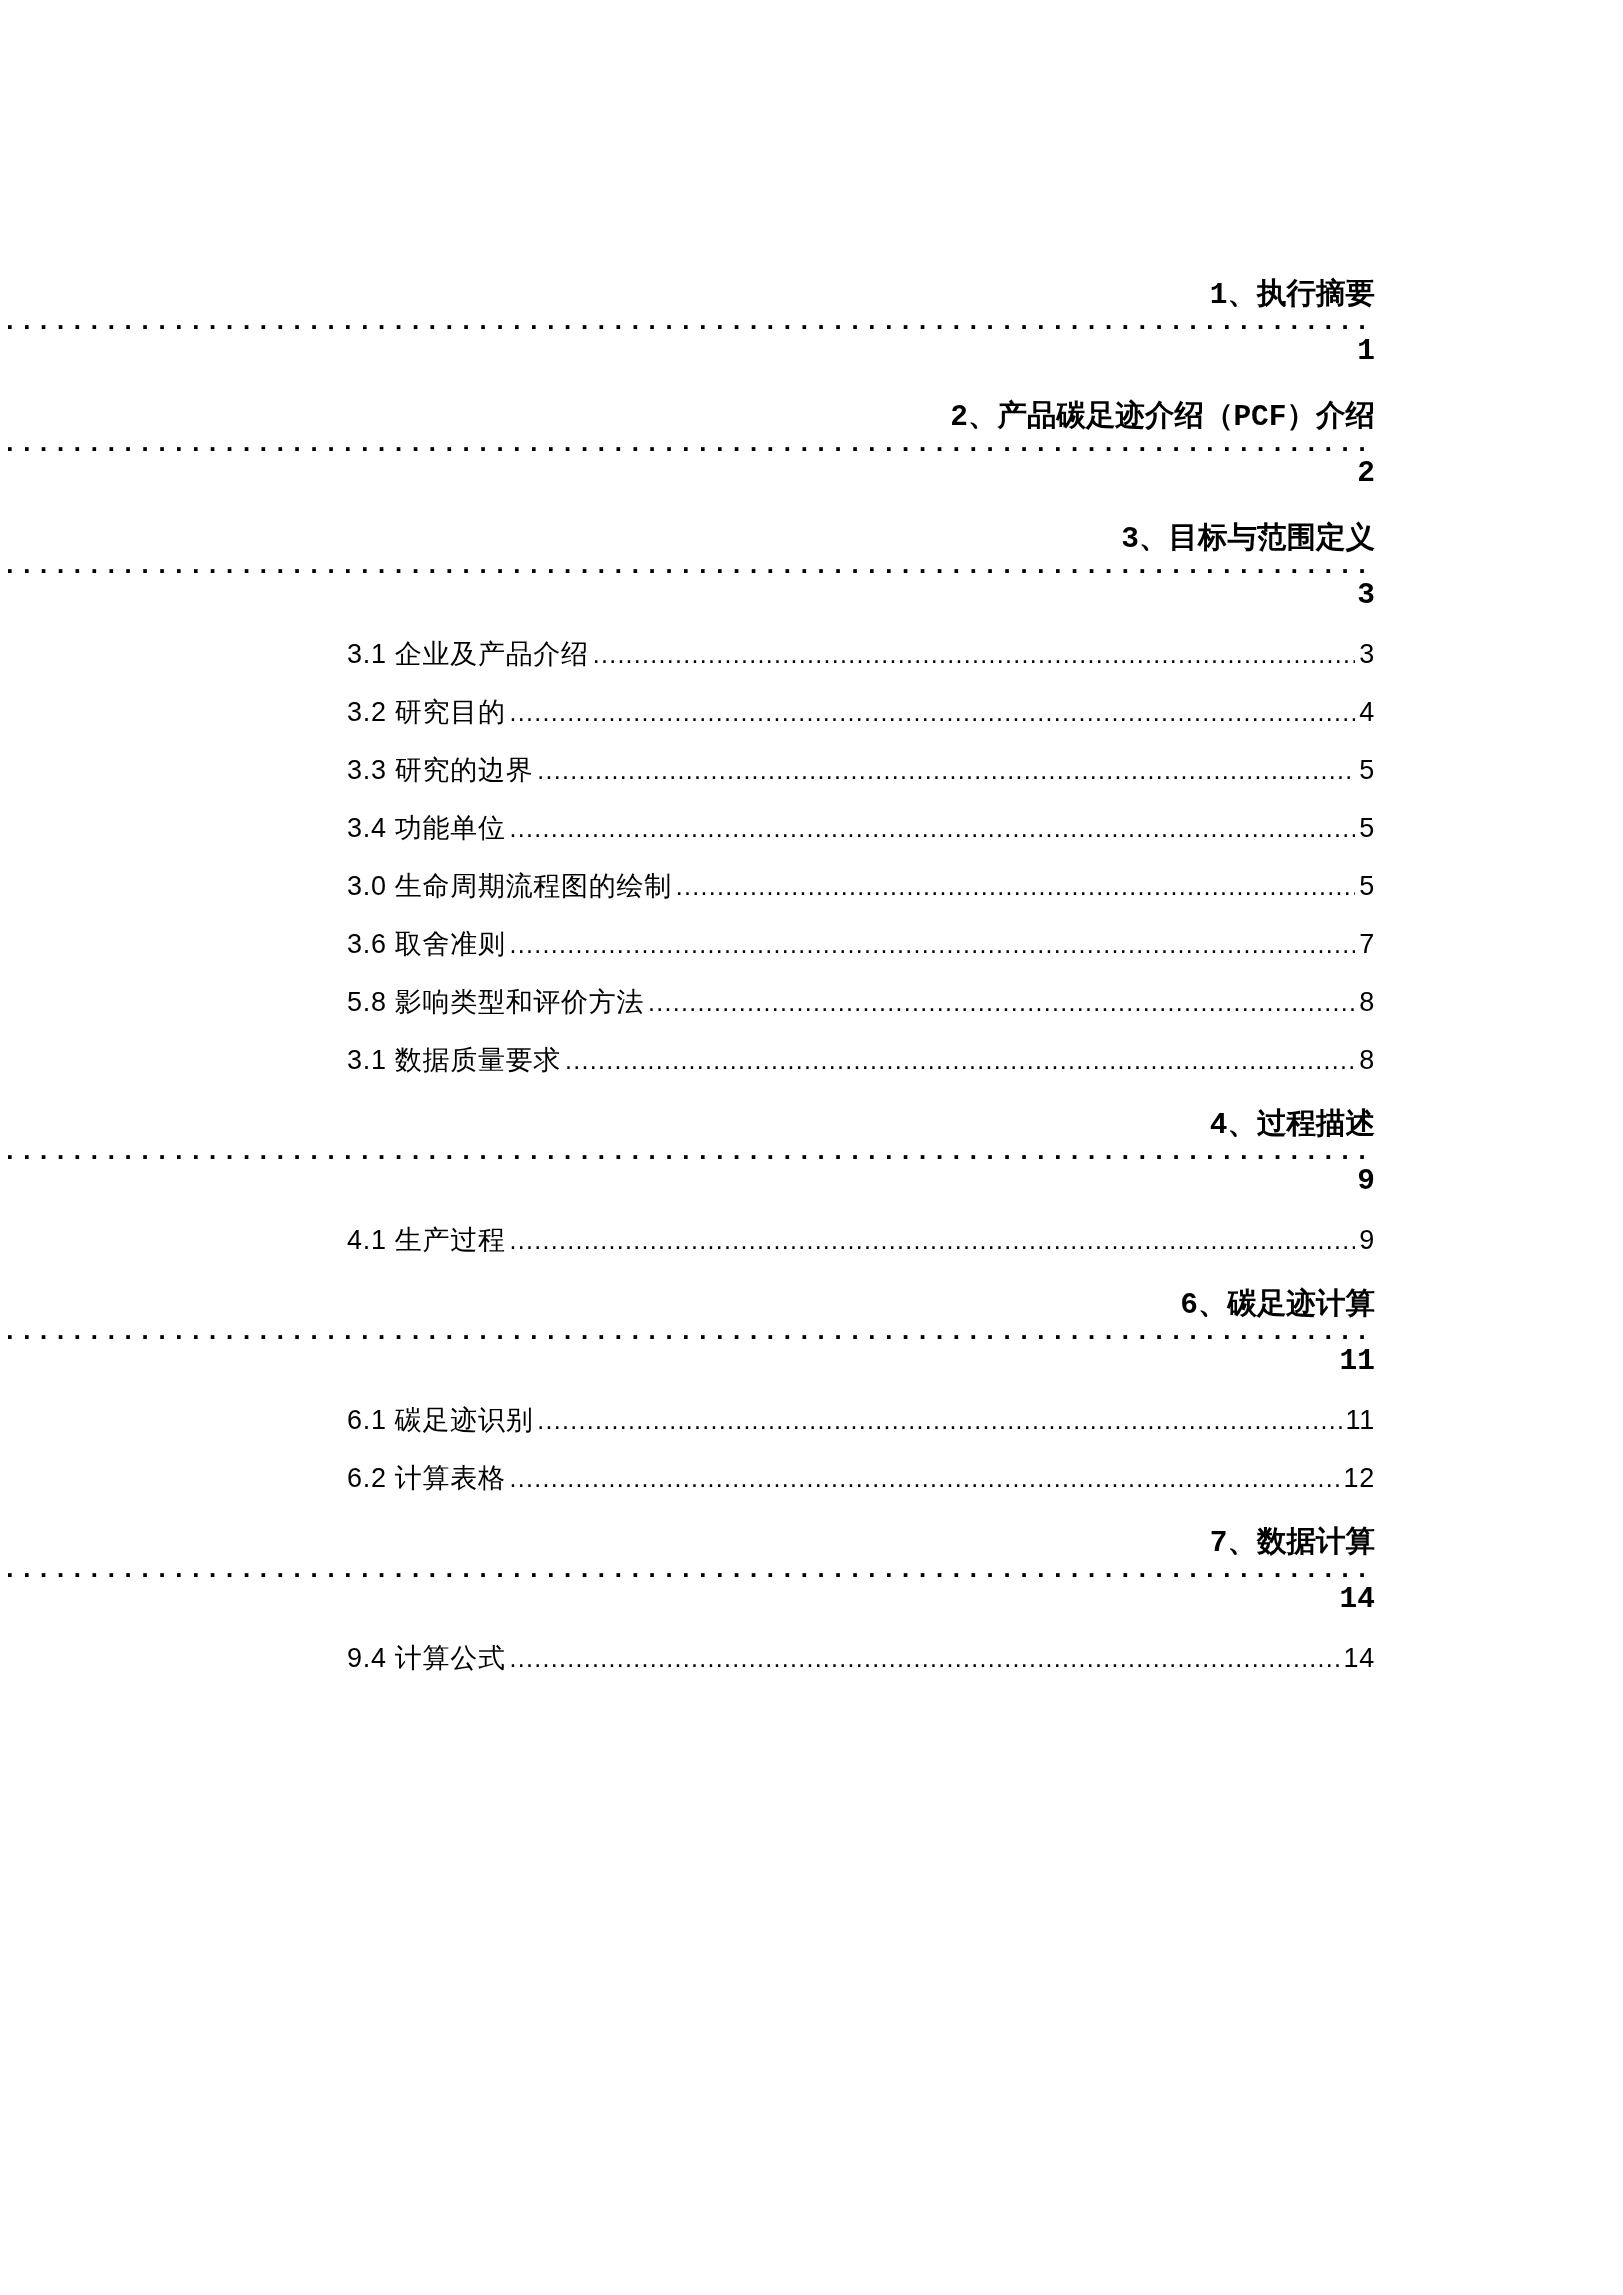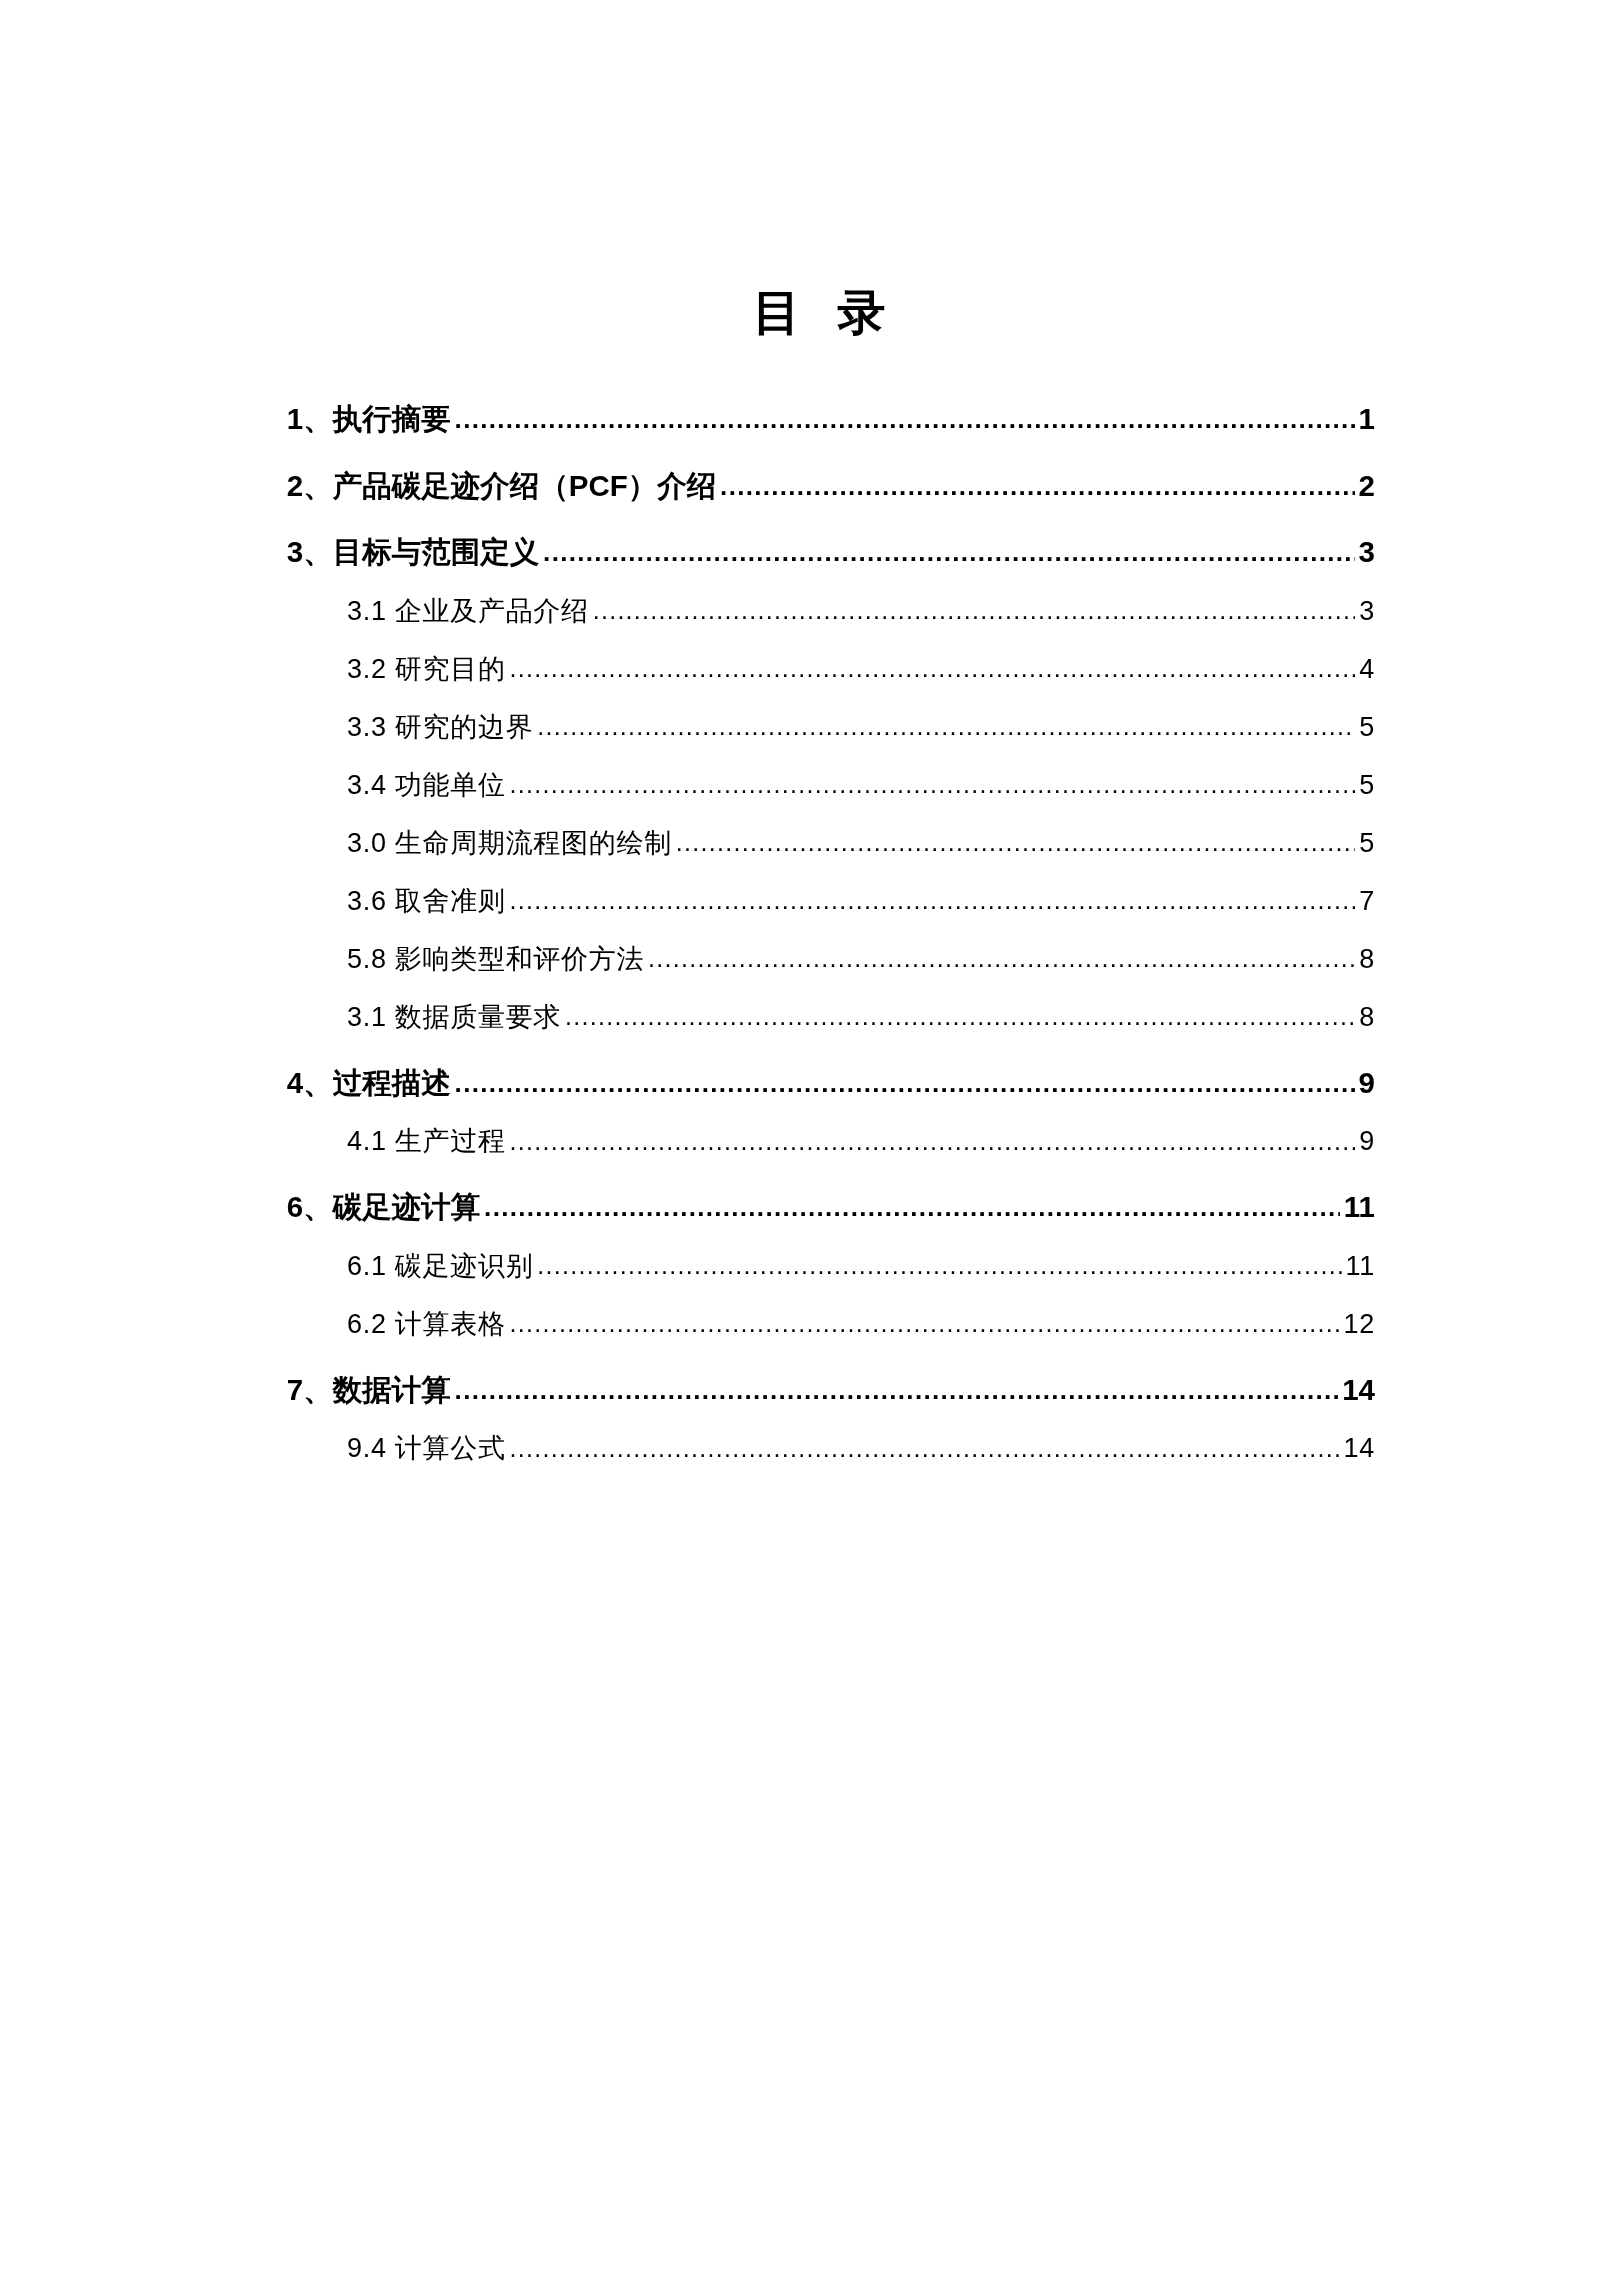--- a/index.html
+++ b/index.html
@@ -54,26 +54,27 @@
     letter-spacing: 1.3px;
     color: #000;
   }
   .toc-entry .page-no {
     flex: 0 0 auto;
     text-align: right;
   }
 
   
   .lvl1 {
-    font-family: Liberation Sans, sans-serif;
+    font-family: Liberation Mono, monospace;
     font-weight: bold;
     font-size: 29.5px;
     line-height: 1.0;
     margin-top: 37px;
     padding-left: 11.8px;
+    flex-direction: column;
   }
   .lvl1 .dots { font-size: 26px; position: relative; top: -1.3px; }
 
   
   .lvl2 {
     font-family: "Liberation Sans", "DejaVu Sans", sans-serif;
     font-weight: normal;
     font-size: 27px;
     line-height: 1.0;
     margin-top: 31px;
@@ -83,21 +84,20 @@
   }
   .lvl2 .dots { font-size: 25px; position: relative; top: -1.3px; }
 
   .first-entry { margin-top: 0; }
 </style>
 </head>
 <body>
 
 <div class="page">
   <div class="content">
-    <div class="doc-title">目 录</div>
     <ul class="toc-list">
         <li class="toc-entry lvl1 first-entry">
           <span class="label">1、执行摘要</span>
           <span class="dots">................................................................................................................................................................</span>
           <span class="page-no">1</span>
         </li>
         <li class="toc-entry lvl1">
           <span class="label">2、产品碳足迹介绍（PCF）介绍</span>
           <span class="dots">................................................................................................................................................................</span>
           <span class="page-no">2</span>

